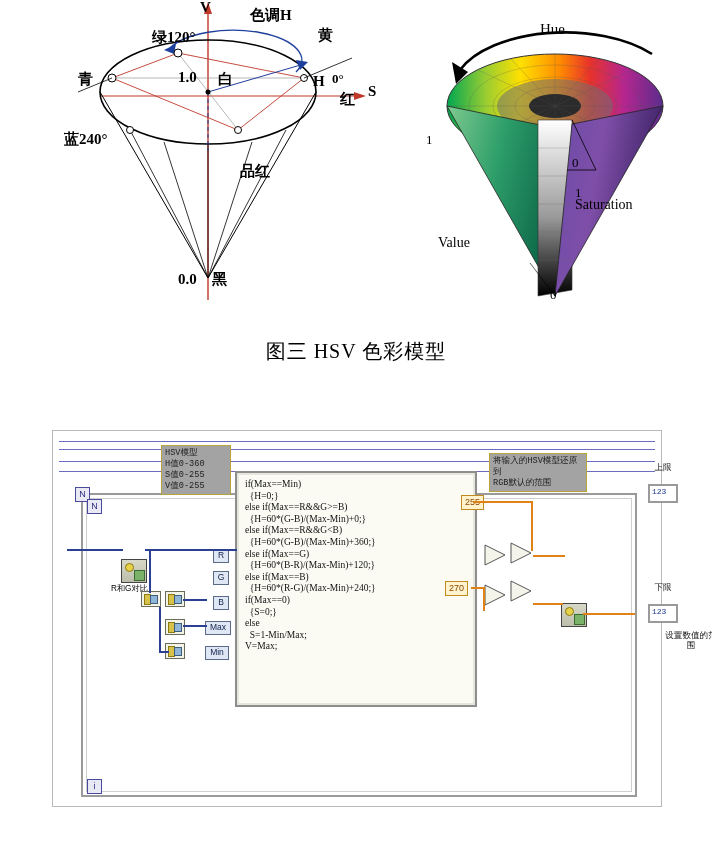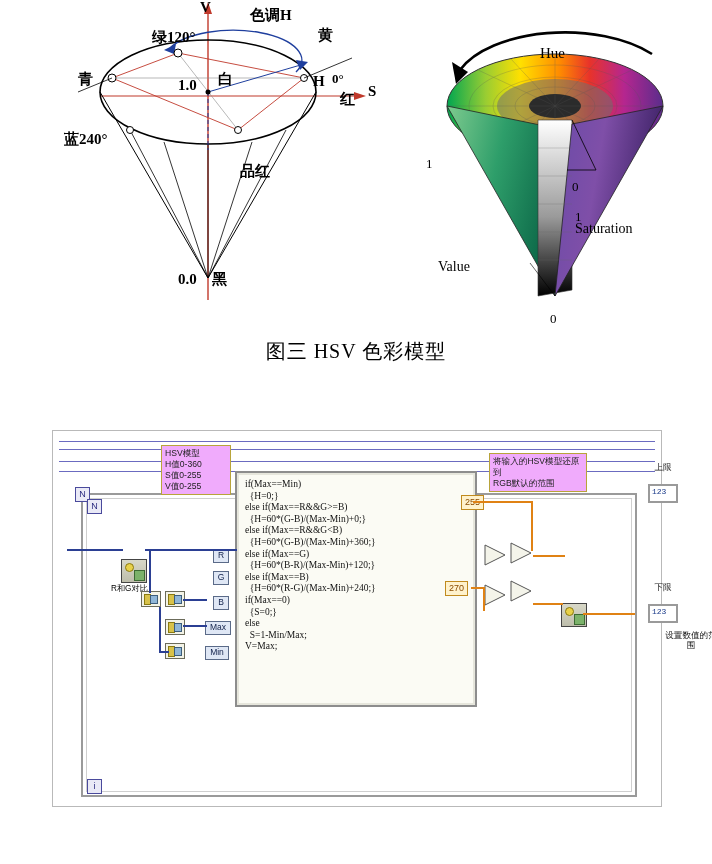--- a/index.html
+++ b/index.html
@@ -44,21 +44,20 @@
     font-family: "Liberation Serif", serif;
     font-size: 15px;
     font-weight: bold;
     line-height: 1;
   }
   .lbl.sm { font-size: 13px; }
   .lbl.en {
     font-family: "Liberation Serif", serif;
     font-weight: normal;
     font-size: 14px;
-    margin-top: 24px;
   }
   .cap {
     text-align: center;
     font-family: "Liberation Serif", serif;
     font-size: 20px;
     letter-spacing: 1px;
   }
   #cap3 {
     position: absolute;
     top: 338px;
@@ -137,22 +136,22 @@
     bottom: 2px;
     font-family: "Liberation Serif", serif;
     font-size: 9.5px;
     line-height: 11.6px;
     white-space: pre;
     color: #111;
   }
   .note {
     position: absolute;
     border: 1px solid #b8a43a;
-    background: #f0abfc;
-    font-family: Liberation Sans, sans-serif;
+    background: #a3a3a3;
+    font-family: Liberation Mono, monospace;
     font-size: 8.6px;
     line-height: 11px;
     color: #222;
     padding: 2px 3px;
     white-space: pre-line;
   }
   .note.hsv {
     left: 108px;
     top: 14px;
     width: 62px;
@@ -318,21 +317,21 @@
       <circle cx="148" cy="92" r="2.5" fill="#000"></circle>
 
       <line x1="244" y1="78" x2="292" y2="58" stroke="#000" stroke-width="0.8"></line>
       <line x1="52" y1="78" x2="18" y2="92" stroke="#000" stroke-width="0.8"></line>
     </svg>
 
     <span class="lbl" style="left:92px; top:30px;">绿120°</span>
     <span class="lbl" style="left:258px; top:28px;">黄</span>
     <span class="lbl" style="left:18px; top:72px;">青</span>
     <span class="lbl" style="left:158px; top:72px;">白</span>
-    <span class="lbl" style="left:118px; top:78px;">1.0</span>
+    <span class="lbl" style="left:118px; top:70px;">1.0</span>
     <span class="lbl" style="left:253px; top:74px;">H</span>
     <span class="lbl sm" style="left:272px; top:72px;">0°</span>
     <span class="lbl" style="left:280px; top:92px;">红</span>
     <span class="lbl" style="left:4px; top:132px;">蓝240°</span>
     <span class="lbl" style="left:180px; top:136px;margin-top:28px;">品红</span>
     <span class="lbl" style="left:118px; top:272px;">0.0</span>
     <span class="lbl" style="left:152px; top:272px;">黑</span>
     <span class="lbl" style="left:140px; top:0px;">V</span>
     <span class="lbl" style="left:308px; top:84px;">S</span>
     <span class="lbl" style="left:190px; top:8px;">色调H</span>

